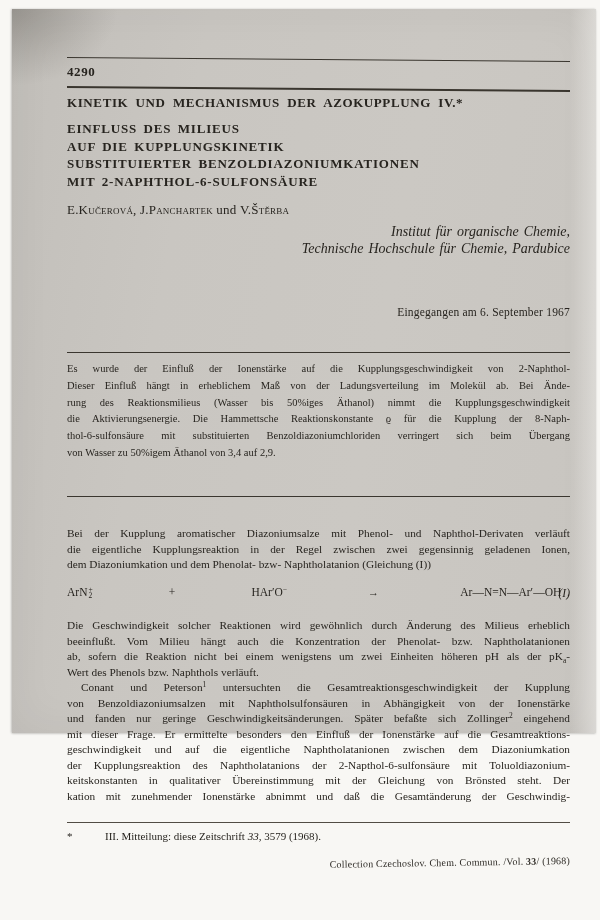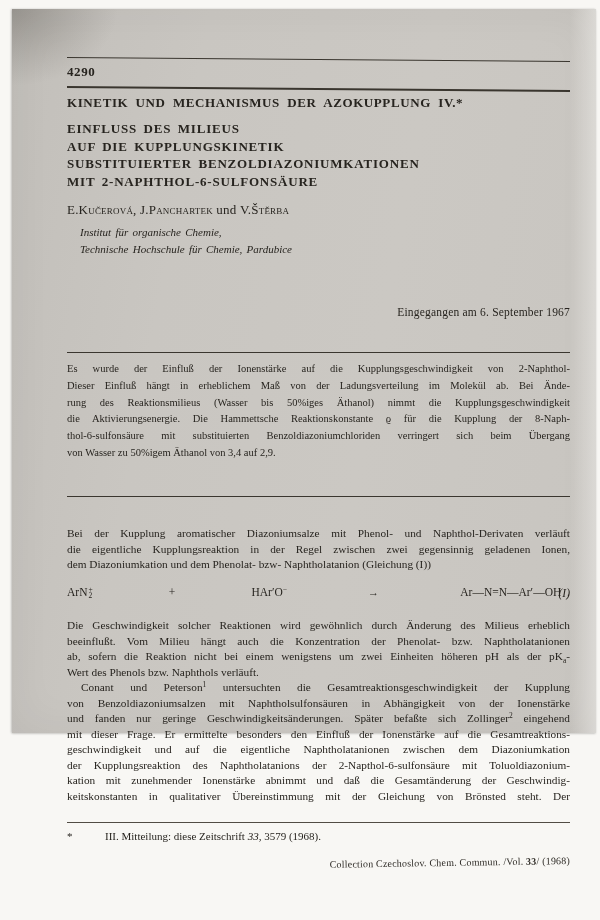--- a/index.html
+++ b/index.html
@@ -28,21 +28,21 @@
 
   .pagenum { top:55px; font-weight:bold; font-size:13px; letter-spacing:0.6px; }
 
   .title { top:86px; font-weight:bold; font-size:13px; letter-spacing:0.6px; word-spacing:3.5px; }
   .subtitle { top:111px; }
   .subtitle .tline { font-weight:bold; font-size:13px; letter-spacing:0.8px; word-spacing:2.5px; line-height:17.5px; }
 
   .authors { top:193px; font-size:13px; letter-spacing:0.2px; }
   .author-name { font-variant:small-caps; }
   .affiliation { top:215px; left:68px; width:490px; }
-  .affiliation .tline { font-style:italic; font-size:11px; line-height:16.5px; word-spacing:1.5px; }
+  .affiliation .tline { font-style:italic; font-size:14px; line-height:16.5px; word-spacing:1.5px;text-align:right; }
 
   .received { top:297px; font-size:11.5px; text-align:right; letter-spacing:0.2px; }
 
   .abstract { top:352px; }
   .abstract .tline { font-size:10.5px; line-height:16.8px; }
 
   .bodytext .tline { font-size:11.3px; line-height:15.5px;font-family:Liberation Serif, serif; }
   .para1 { top:517px; }
   .para2 { top:609px; }
   .para3 { top:671px; }
@@ -139,22 +139,22 @@
       <div class="tline tlast">Wert des Phenols bzw. Naphthols verläuft.</div>
     </div>
 
   <div class="col bodytext para3 justify justify-last indent-first">
       <div class="tline">Conant und Peterson<sup>1</sup> untersuchten die Gesamtreaktionsgeschwindigkeit der Kupplung</div>
       <div class="tline">von Benzoldiazoniumsalzen mit Naphtholsulfonsäuren in Abhängigkeit von der Ionenstärke</div>
       <div class="tline">und fanden nur geringe Geschwindigkeitsänderungen. Später befaßte sich Zollinger<sup>2</sup> eingehend</div>
       <div class="tline">mit dieser Frage. Er ermittelte besonders den Einfluß der Ionenstärke auf die Gesamtreaktions-</div>
       <div class="tline">geschwindigkeit und auf die eigentliche Naphtholatanionen zwischen dem Diazoniumkation</div>
       <div class="tline">der Kupplungsreaktion des Naphtholatanions der 2-Napthol-6-sulfonsäure mit Toluoldiazonium-</div>
+      <div class="tline tlast">keitskonstanten in qualitativer Übereinstimmung mit der Gleichung von Brönsted steht. Der</div>
       <div class="tline">kation mit zunehmender Ionenstärke abnimmt und daß die Gesamtänderung der Geschwindig-</div>
-      <div class="tline tlast">keitskonstanten in qualitativer Übereinstimmung mit der Gleichung von Brönsted steht. Der</div>
     </div>
 
   <div class="rule fn-rule"></div>
   <div class="col footnote">
     <span class="fn-marker">*</span>
       <span><span>III. Mitteilung: diese Zeitschrift </span><span class="fn-vol">33</span><span>, 3579 (1968).</span></span>
   </div>
 
   <div class="col footer">
     <span>Collection Czechoslov. Chem. Commun. /Vol. </span><span class="ft-vol">33</span><span>/ (1968)</span>

